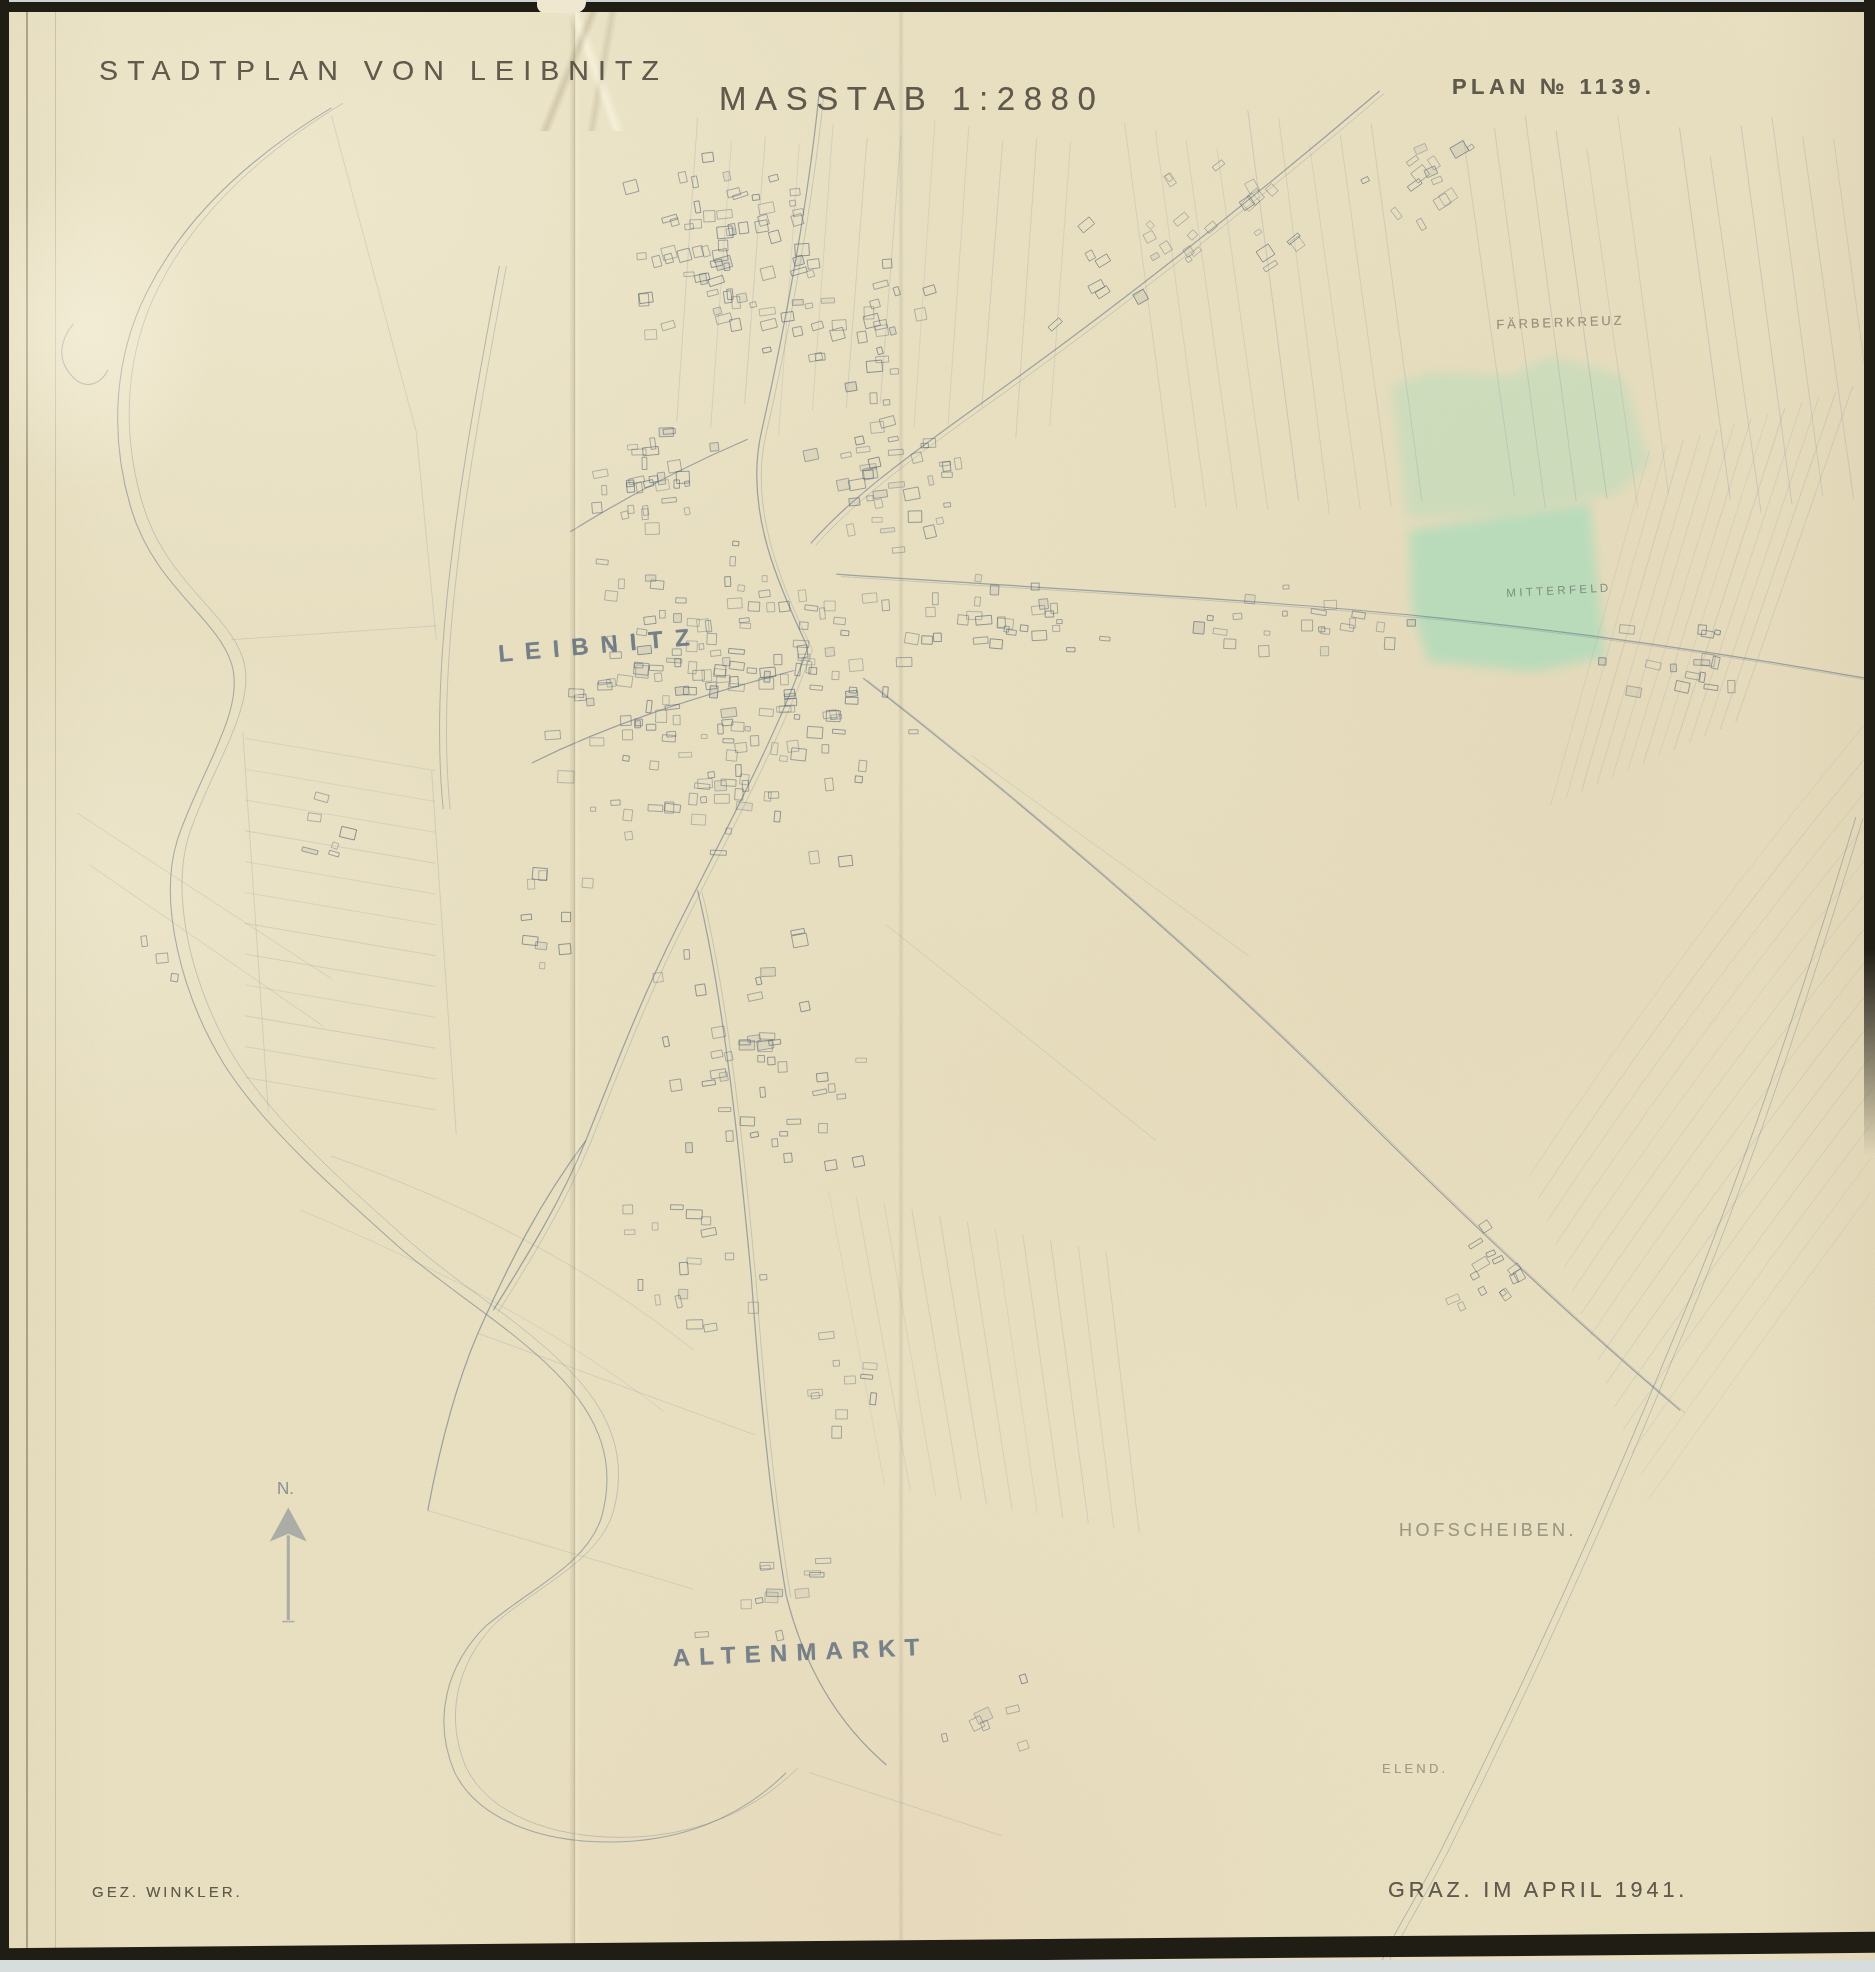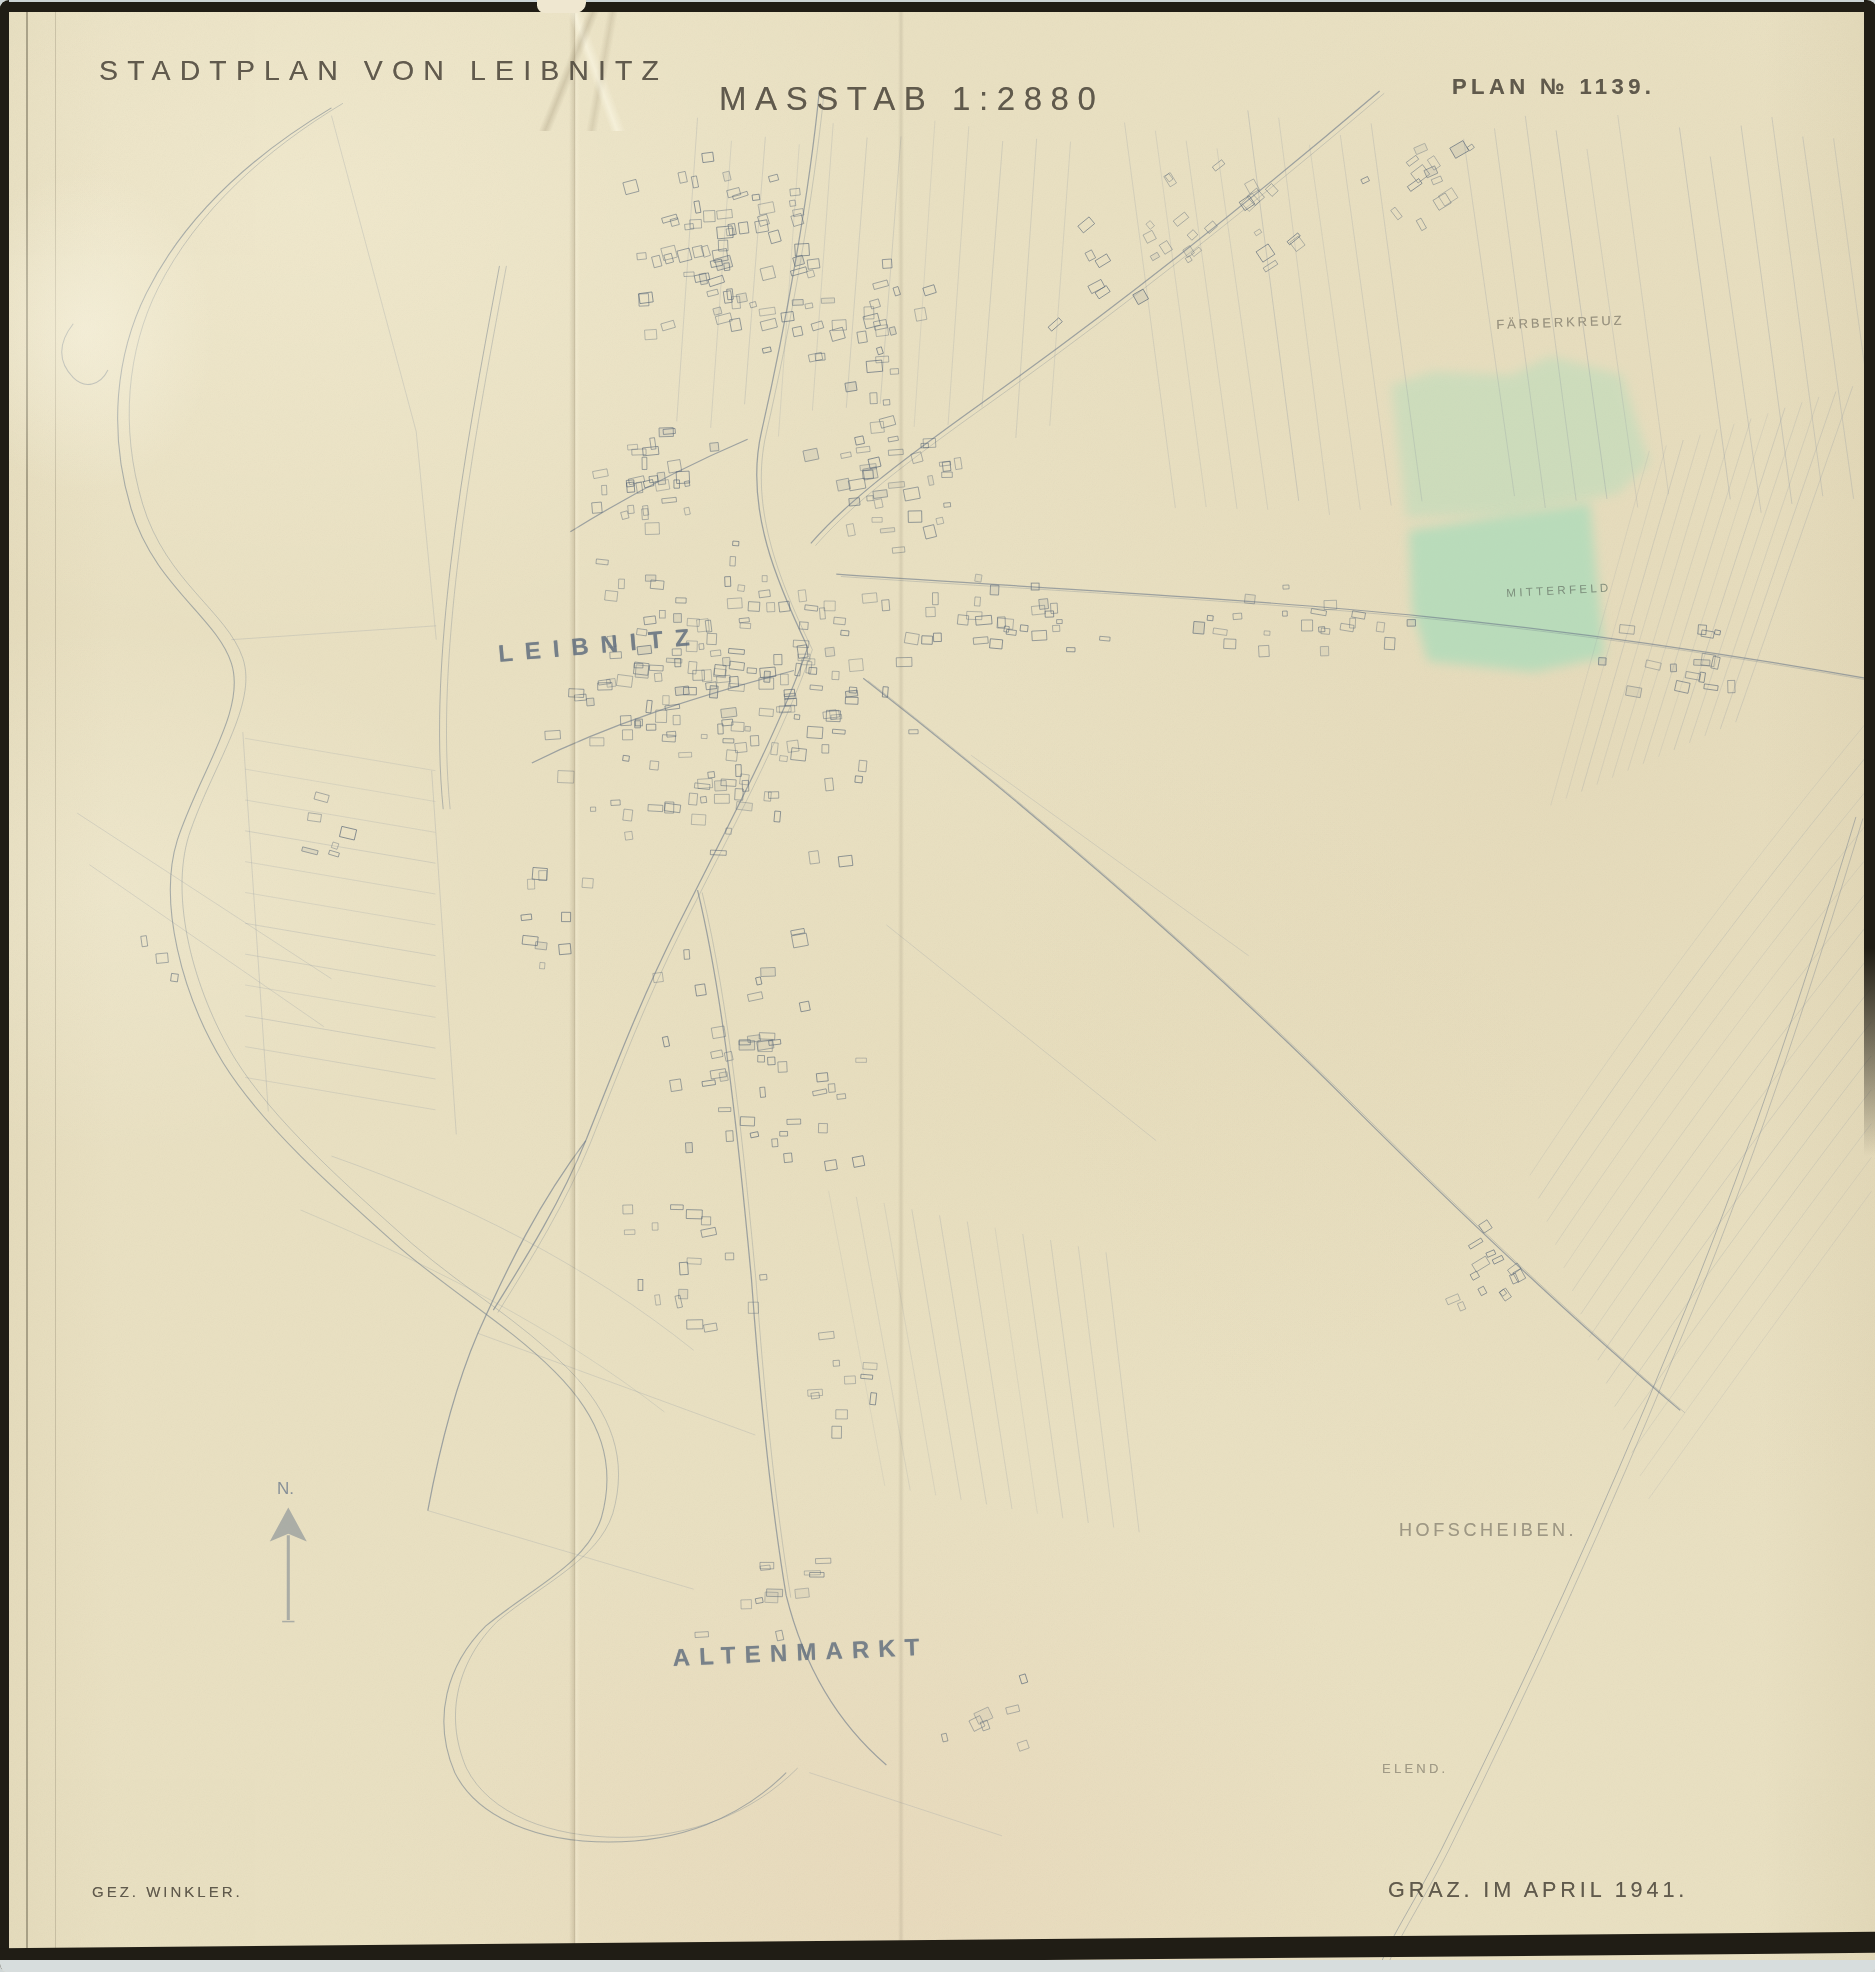--- a/index.html
+++ b/index.html
@@ -7,21 +7,20 @@
     position:relative;width:1876px;height:1973px;overflow:hidden;
     background-color:#e9e0c1;
     background-image:
       radial-gradient(1002px 693px at 16% 10%, rgba(255,250,228,.30), transparent 65%),
       radial-gradient(848px 1156px at 84% 38%, rgba(208,188,148,.16), transparent 70%),
       radial-gradient(771px 616px at 48% 96%, rgba(229,197,170,.22), transparent 70%),
       radial-gradient(539px 385px at 6% 45%, rgba(255,252,235,.22), transparent 70%),
       radial-gradient(693px 462px at 55% 55%, rgba(222,208,168,.18), transparent 75%),
       linear-gradient(90deg, rgba(201,186,148,.14) 0%, transparent 6%, transparent 94%, rgba(201,186,148,.20) 100%);
     font-family:"Liberation Sans",sans-serif;
-    border-radius:9px;
   }
   .label{position:absolute;white-space:nowrap;transform-origin:left top;}
   .pencil{color:#4e483d;opacity:.88;text-shadow:0 0 0.5px rgba(78,72,61,.55);}
   .blue{color:#5d6b7c;text-shadow:0 0 0.9px rgba(93,107,124,.55);}
   .faint{color:#868070;text-shadow:0 0 0.6px rgba(134,128,112,.5);}
   .crease{position:absolute;pointer-events:none;}
   .blk{position:absolute;background:#201d15;}
   svg{position:absolute;left:0;top:0;}
 </style>
 </head>

